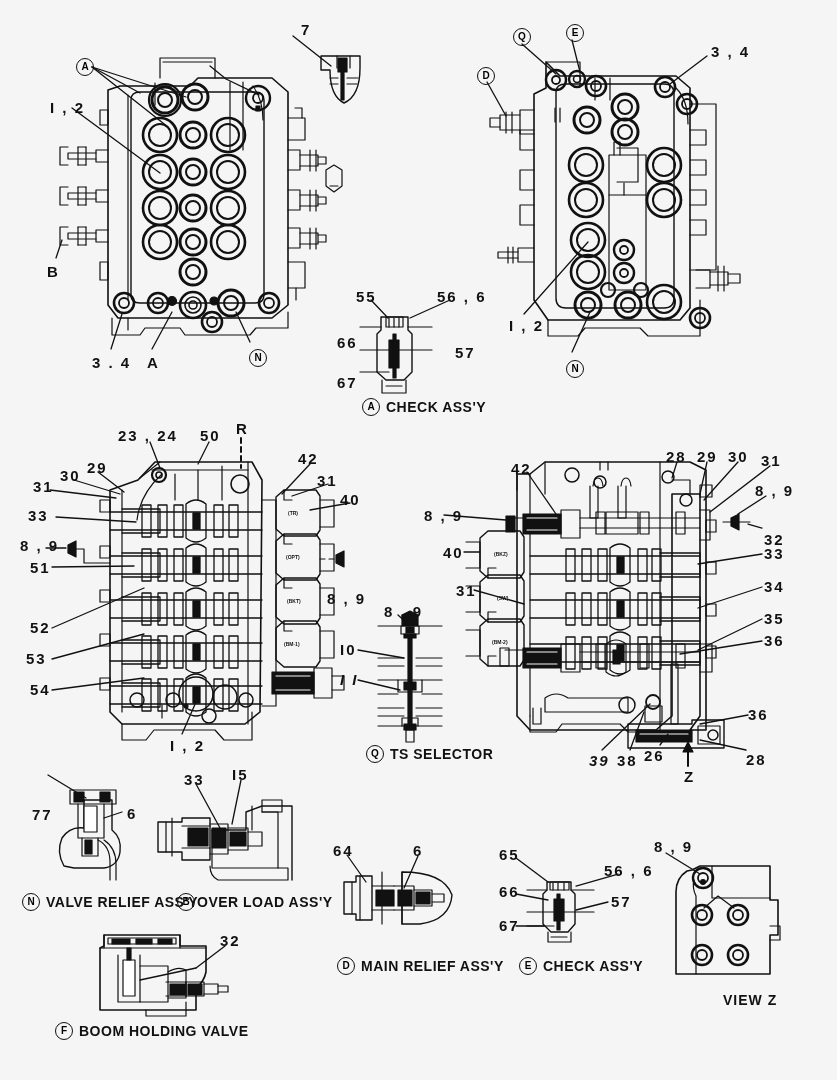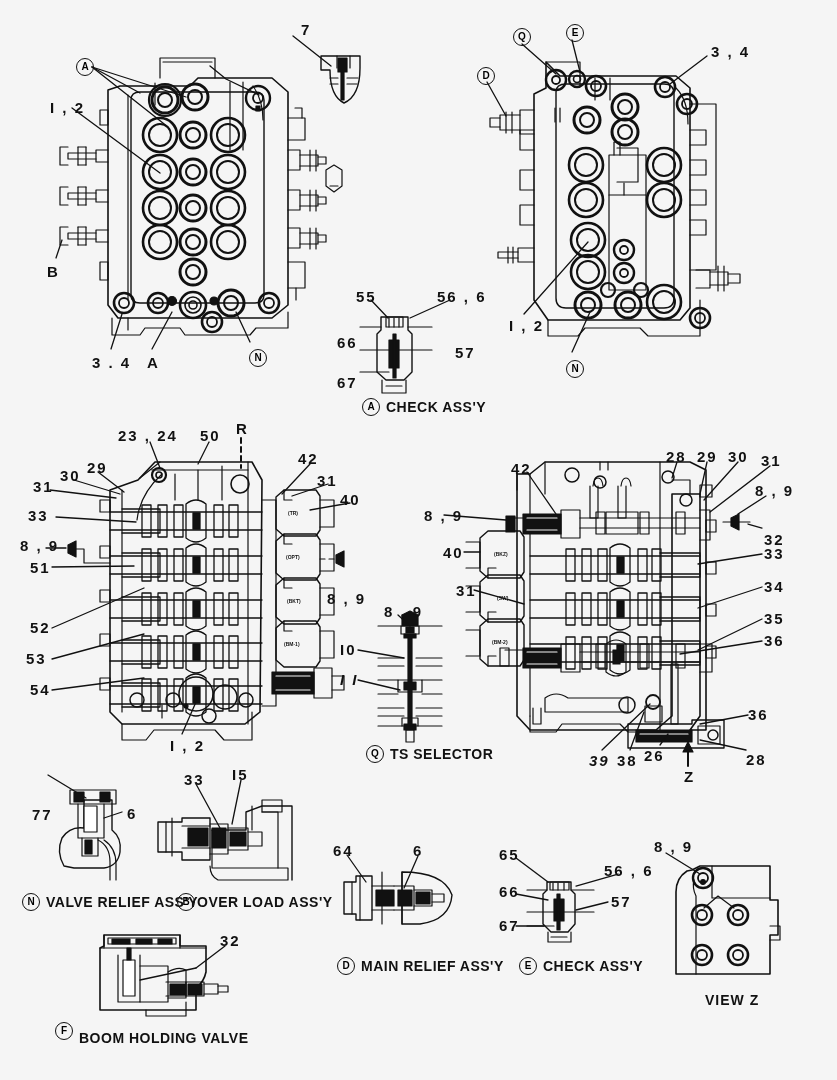--- a/index.html
+++ b/index.html
@@ -802,18 +802,18 @@
   <div class="lbl cap" style="position:relative;left:0;top:0;">MAIN RELIEF ASS'Y</div>
 </div>
 
 <div class="capwrap" style="left:519px;top:957px;">
   <div class="circ">E</div>
   <div class="lbl cap" style="position:relative;left:0;top:0;">CHECK ASS'Y</div>
 </div>
 
 <div class="capwrap" style="left:55px;top:1022px;">
   <div class="circ">F</div>
-  <div class="lbl cap" style="position:relative;left:0;top:7px;">BOOM  HOLDING VALVE</div>
+  <div class="lbl cap" style="position:relative;left:0;top:0;">BOOM  HOLDING VALVE</div>
 </div>
 
-<div class="lbl cap" style="left:705px;top:993px;letter-spacing:1px;">VIEW  Z</div>
+<div class="lbl cap" style="left:723px;top:993px;letter-spacing:1px;">VIEW  Z</div>
 
 </div>
 
 </body></html>

